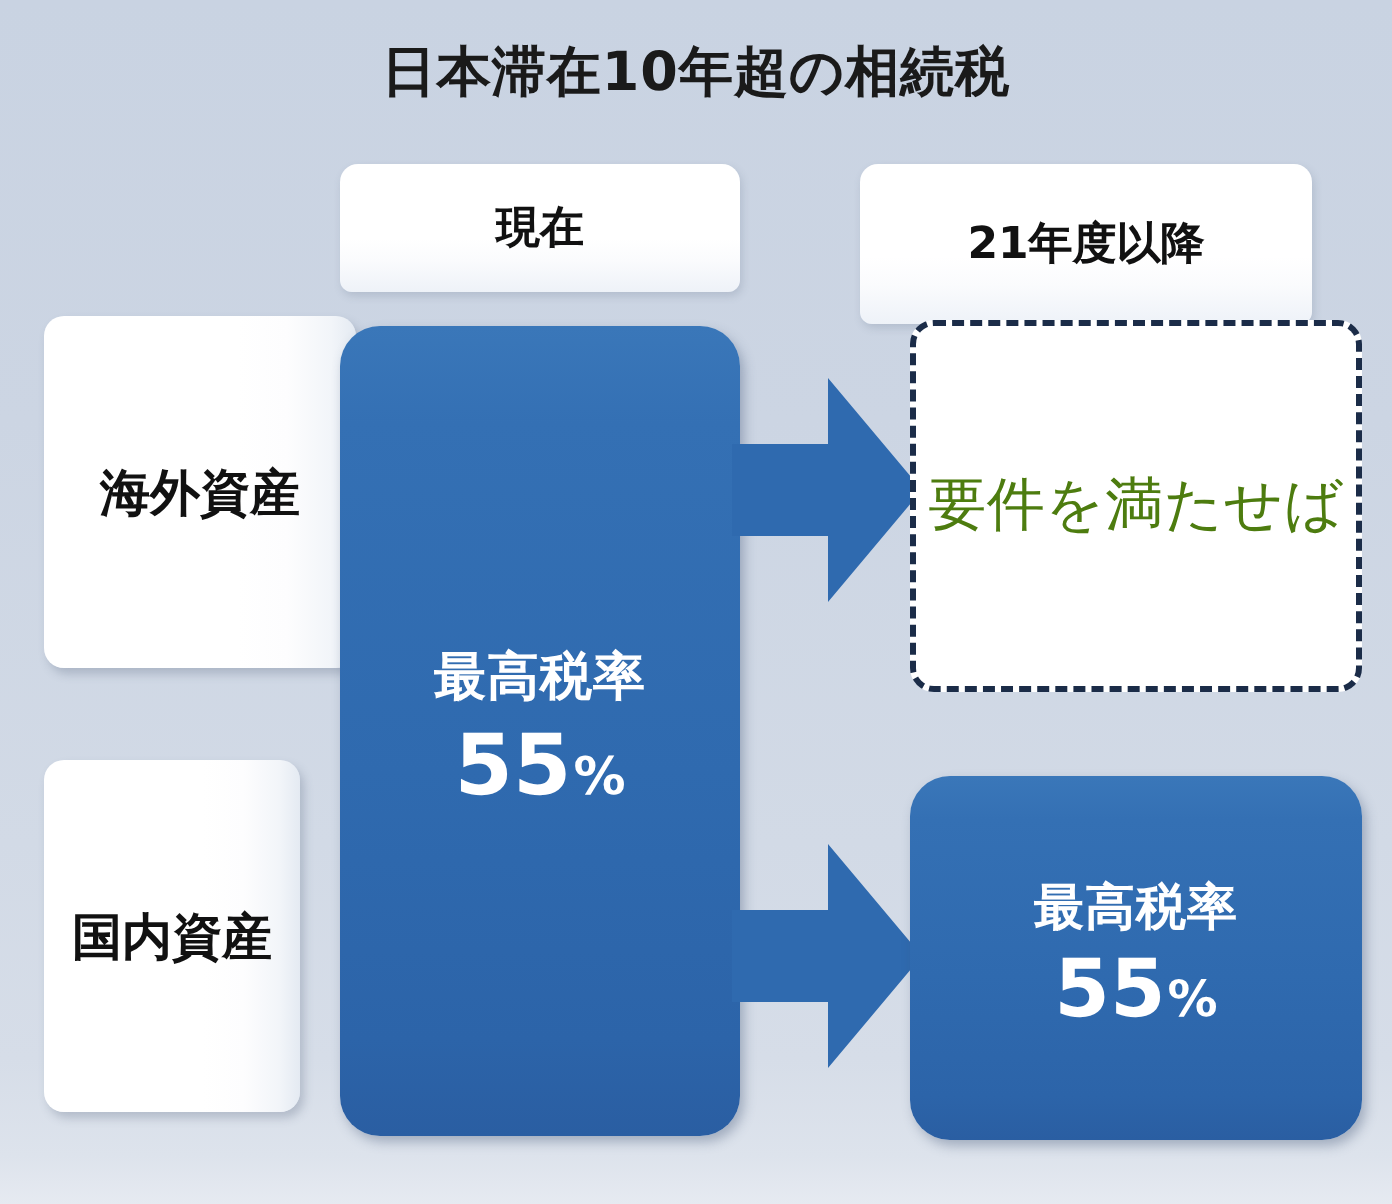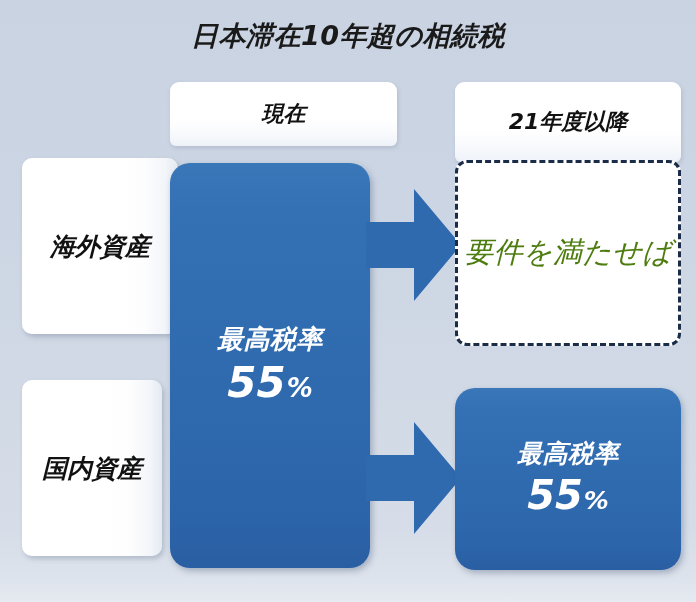--- a/index.html
+++ b/index.html
@@ -12,21 +12,20 @@
     font-family: "DejaVu Sans", "Liberation Sans", sans-serif;
     overflow: hidden;
   }
 
   #infographic {
     position: relative;
     width: 696px;
     height: 602px;
     background: linear-gradient(to bottom, #c9d3e2 0%, #ccd5e3 35%, #d2dae6 70%, #d6dde8 88%, #dde3ec 96%, #e6eaf1 100%);
     overflow: hidden;
-    font-style: italic;
   }
 
   
   .title {
     position: absolute;
     left: 0;
     top: 18px;
     width: 696px;
     text-align: center;
     font-size: 27px;
@@ -77,34 +76,34 @@
   #label-overseas {
     left: 22px;
     top: 158px;
     width: 156px;
     height: 176px;
   }
 
   #label-domestic {
     left: 22px;
     top: 380px;
-    width: 140px;
+    width: 128px;
     height: 176px;
   }
 
   
   #header-current {
     left: 170px;
     top: 82px;
-    width: 227px;
+    width: 200px;
     height: 64px;
   }
 
   #header-future {
-    left: 455px;
+    left: 430px;
     top: 82px;
     width: 226px;
     height: 80px;
   }
 
   
   #center-column {
     left: 170px;
     top: 163px;
     width: 200px;

